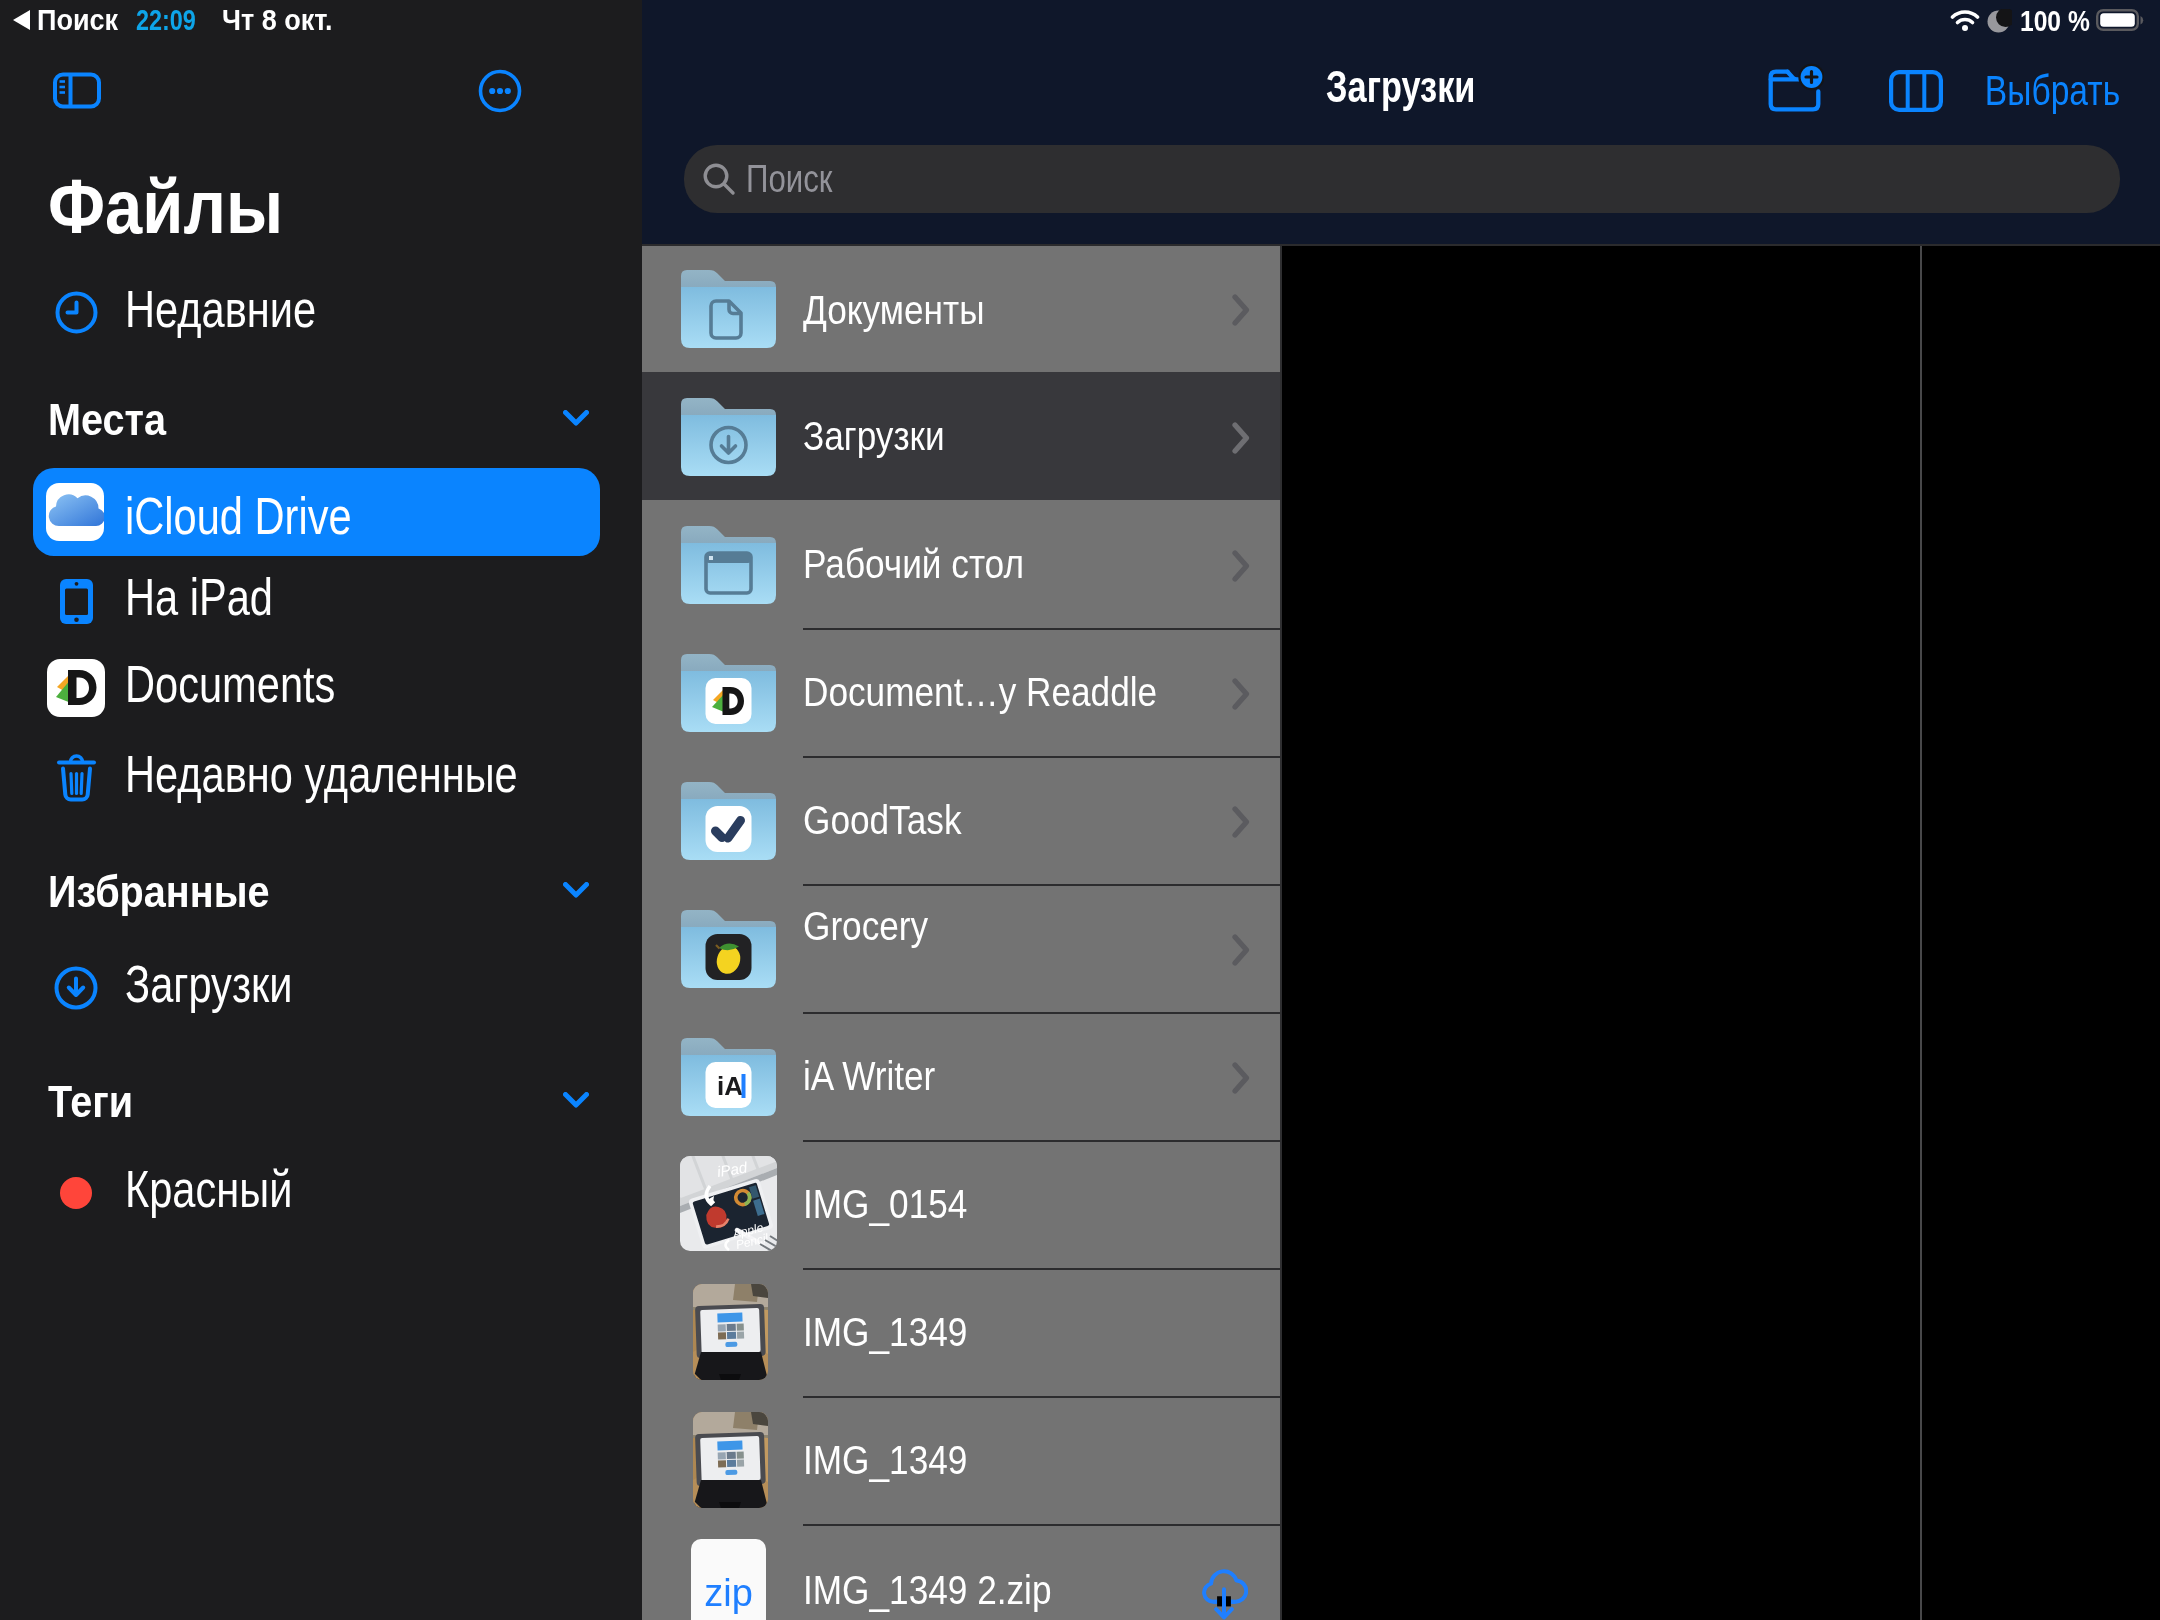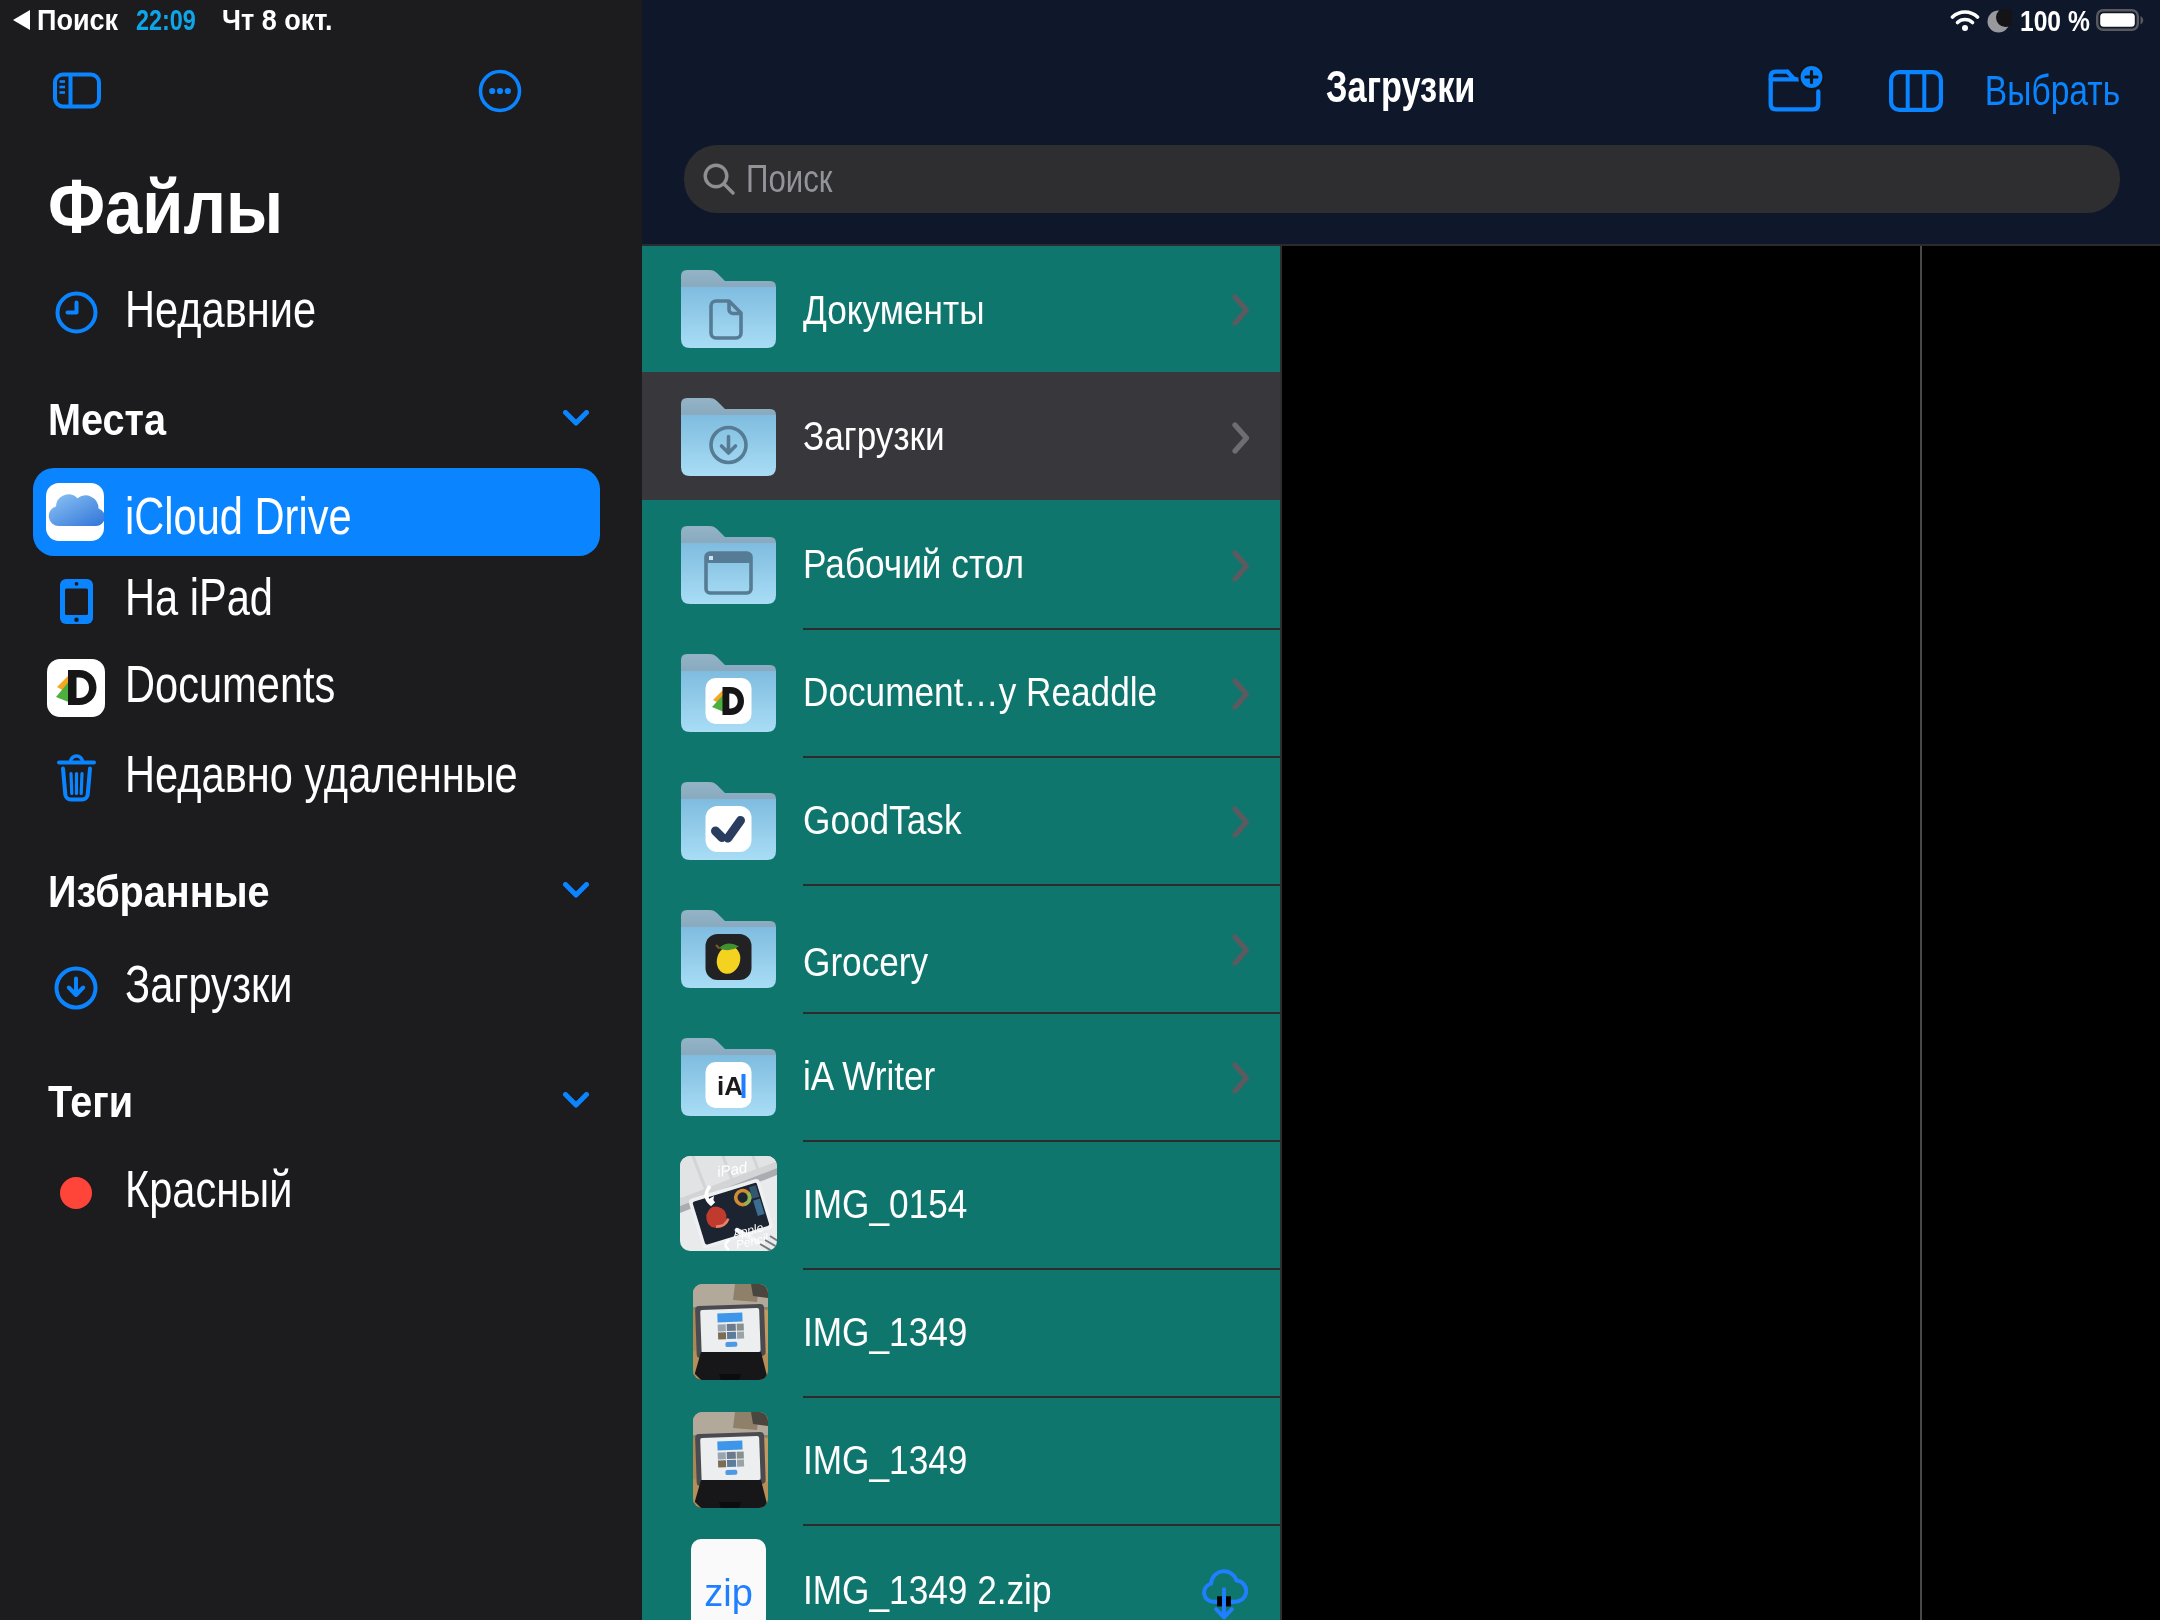--- a/index.html
+++ b/index.html
@@ -2,21 +2,21 @@
 <html><head>
 <meta charset="utf-8">
 <style>
 * { margin:0; padding:0; box-sizing:border-box; }
 html,body { width:2160px; height:1620px; background:#000; overflow:hidden;
   font-family:"Liberation Sans", sans-serif; -webkit-font-smoothing:antialiased; }
 .abs { position:absolute; }
 #sidebar { position:absolute; left:0; top:0; width:642px; height:1620px; background:#1c1c1e; }
 #nav { position:absolute; left:642px; top:0; width:1518px; height:244px; background:#0f172a; }
 #topline { position:absolute; left:642px; top:244px; width:1518px; height:2px; background:#2b2b2d; }
-#colmid { position:absolute; left:642px; top:246px; width:638px; height:1374px; background:#0f766e; overflow:hidden; }
+#colmid { position:absolute; left:642px; top:246px; width:638px; height:1374px; background:#737373; overflow:hidden; }
 #vline1 { position:absolute; left:1280px; top:246px; width:2px; height:1374px; background:#2f2f31; }
 #colright { position:absolute; left:1282px; top:246px; width:638px; height:1374px; background:#000; }
 #vline2 { position:absolute; left:1920px; top:246px; width:2px; height:1374px; background:#48484a; }
 .row-label { position:absolute; left:161px; color:#fff; font-size:40px; line-height:128px; height:128px; white-space:nowrap; }
 .hair { position:absolute; left:161px; right:0; height:2px; background:#2c2c2e; }
 .sideitem { position:absolute; left:125px; color:#fff; font-size:52px; line-height:42px; white-space:nowrap; }
 .sechead { position:absolute; left:48px; color:#fff; font-size:44px; font-weight:bold; line-height:44px; }
 .sechead .sx { transform:scaleX(0.9); }
 .sx { display:inline-block; transform:scaleX(0.8); transform-origin:0 50%; white-space:nowrap; will-change:opacity; }
 .row-label .sx { transform:scaleX(0.88); }
@@ -259,21 +259,21 @@
 
   <div class="hair" style="top:638px;"></div>
 
   <svg class="abs" style="left:39px; top:664px;" width="95" height="78" viewBox="0 0 95 78">
     <use href="#folder"></use>
     <rect x="24.5" y="24" width="46" height="46" rx="12" fill="#222224"></rect>
     <ellipse cx="47.5" cy="50" rx="11.5" ry="14" transform="rotate(18 47.5 50)" fill="#f4d320"></ellipse>
     <path d="M38,38 q9,-8 20,-1.5 q-10,6.5 -20,1.5 z" fill="#3f9131"></path>
     <path d="M38.5,38.5 l-3.5,-3.5" stroke="#7a5c20" stroke-width="2.2"></path>
   </svg>
-  <div class="row-label" style="top:652px;text-align:right;"><span class="sx">Grocery</span></div>
+  <div class="row-label" style="top:616px;text-align:right;"><span class="sx">Grocery</span></div>
   <svg class="abs" style="left:590px; top:688px;" width="18" height="32" viewBox="0 0 18 32">
         <path d="M3,3 L14.5,16 L3,29" fill="none" stroke="#5b5b5f" stroke-width="5.2" stroke-linecap="round" stroke-linejoin="round"></path>
       </svg>
 
   <div class="hair" style="top:766px;"></div>
 
   <svg class="abs" style="left:39px; top:792px;" width="95" height="78" viewBox="0 0 95 78">
     <use href="#folder"></use>
     <rect x="24.5" y="24" width="46" height="46" rx="10" fill="#fff"></rect>
     <text x="36" y="57" font-family="Liberation Sans" font-size="26" font-weight="bold" fill="#1b1b1d">iA</text>

